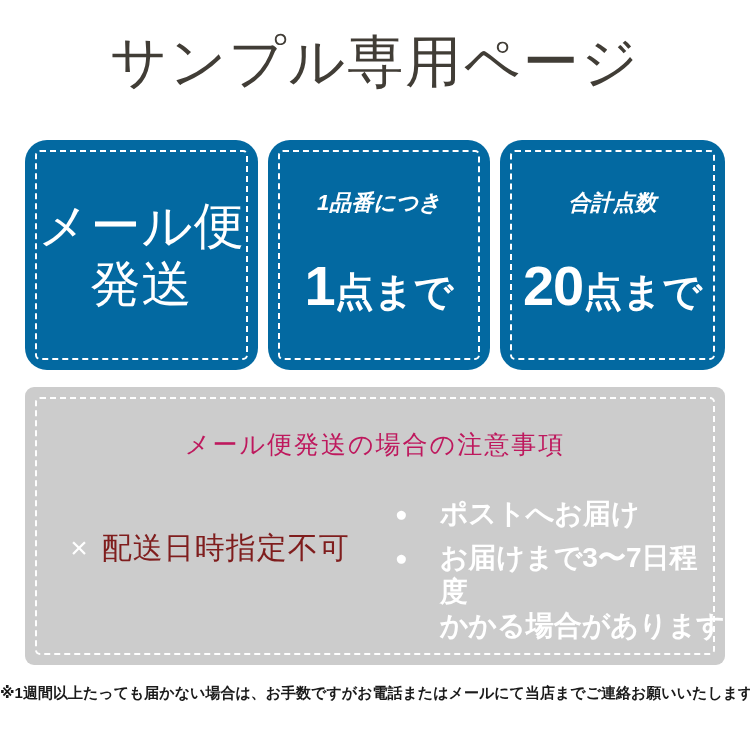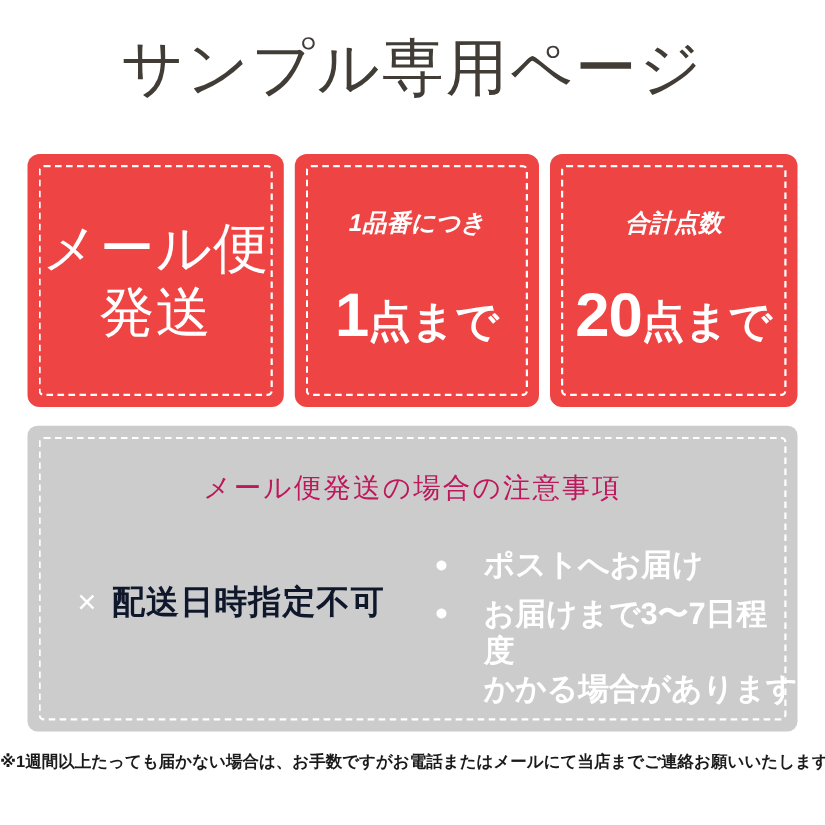--- a/index.html
+++ b/index.html
@@ -43,22 +43,22 @@
     position: absolute;
     left: 25px;
     top: 140px;
     width: 700px;
     height: 230px;
     display: flex;
     gap: 10px;
   }
   .feature-box {
     position: relative;
-    background: #ef4444;
-    border-radius: 11px;
+    background: #0369a1;
+    border-radius: 22px;
     flex: 0 0 auto;
     box-sizing: border-box;
     display: flex;
     flex-direction: column;
     align-items: center;
     justify-content: center;
     overflow: hidden;
   }
   .feature-box.box-1 { width: 233px; }
   .feature-box.box-2 { width: 222px; }
@@ -181,22 +181,22 @@
     font-size: 30px;
     line-height: 30px;
     font-weight: 300;
     margin-right: 14px;
     color: #ffffff;
   }
   .no-date-text {
     font-size: 30px;
     line-height: 34px;
     letter-spacing: 1px;
-    font-weight: 700;
-    color: #0f172a;
+    font-weight: 400;
+    color: #7f1d1d;
   }
 
   .notice-right {
     flex: 1;
     padding-top: 2px;
   }
   .bullet-item {
     display: flex;
     align-items: flex-start;
     color: #ffffff;

